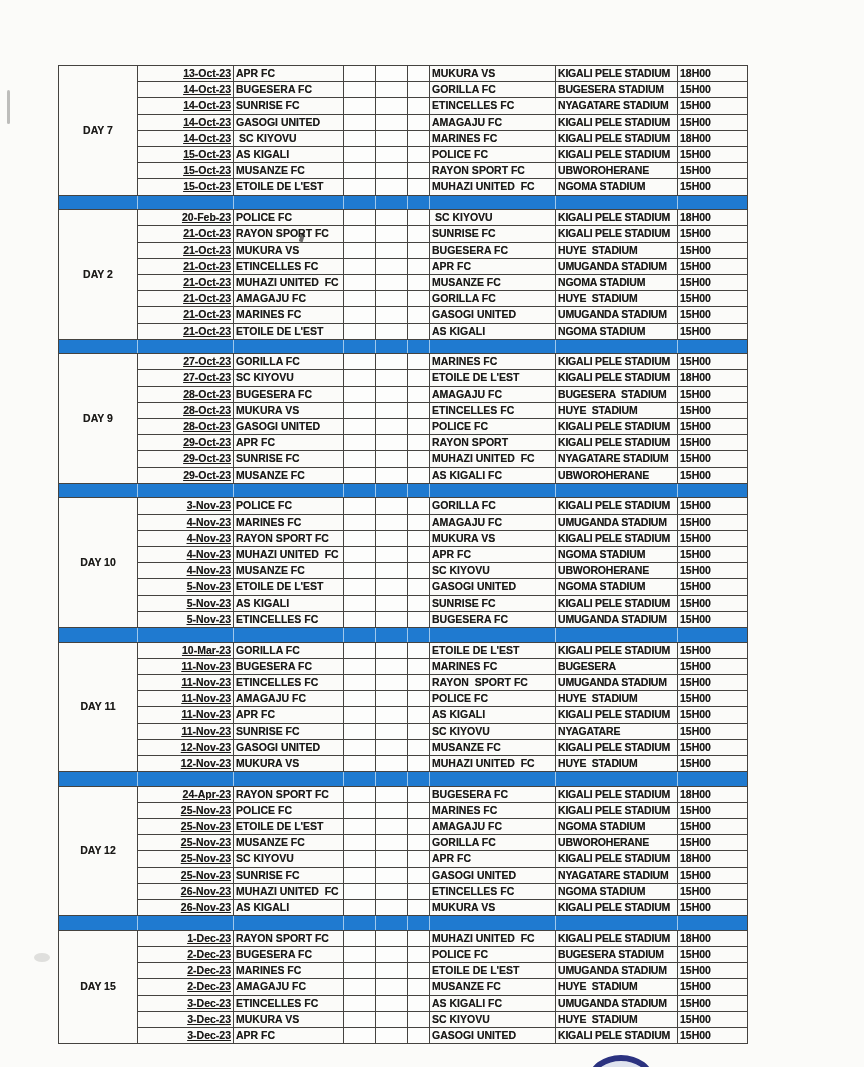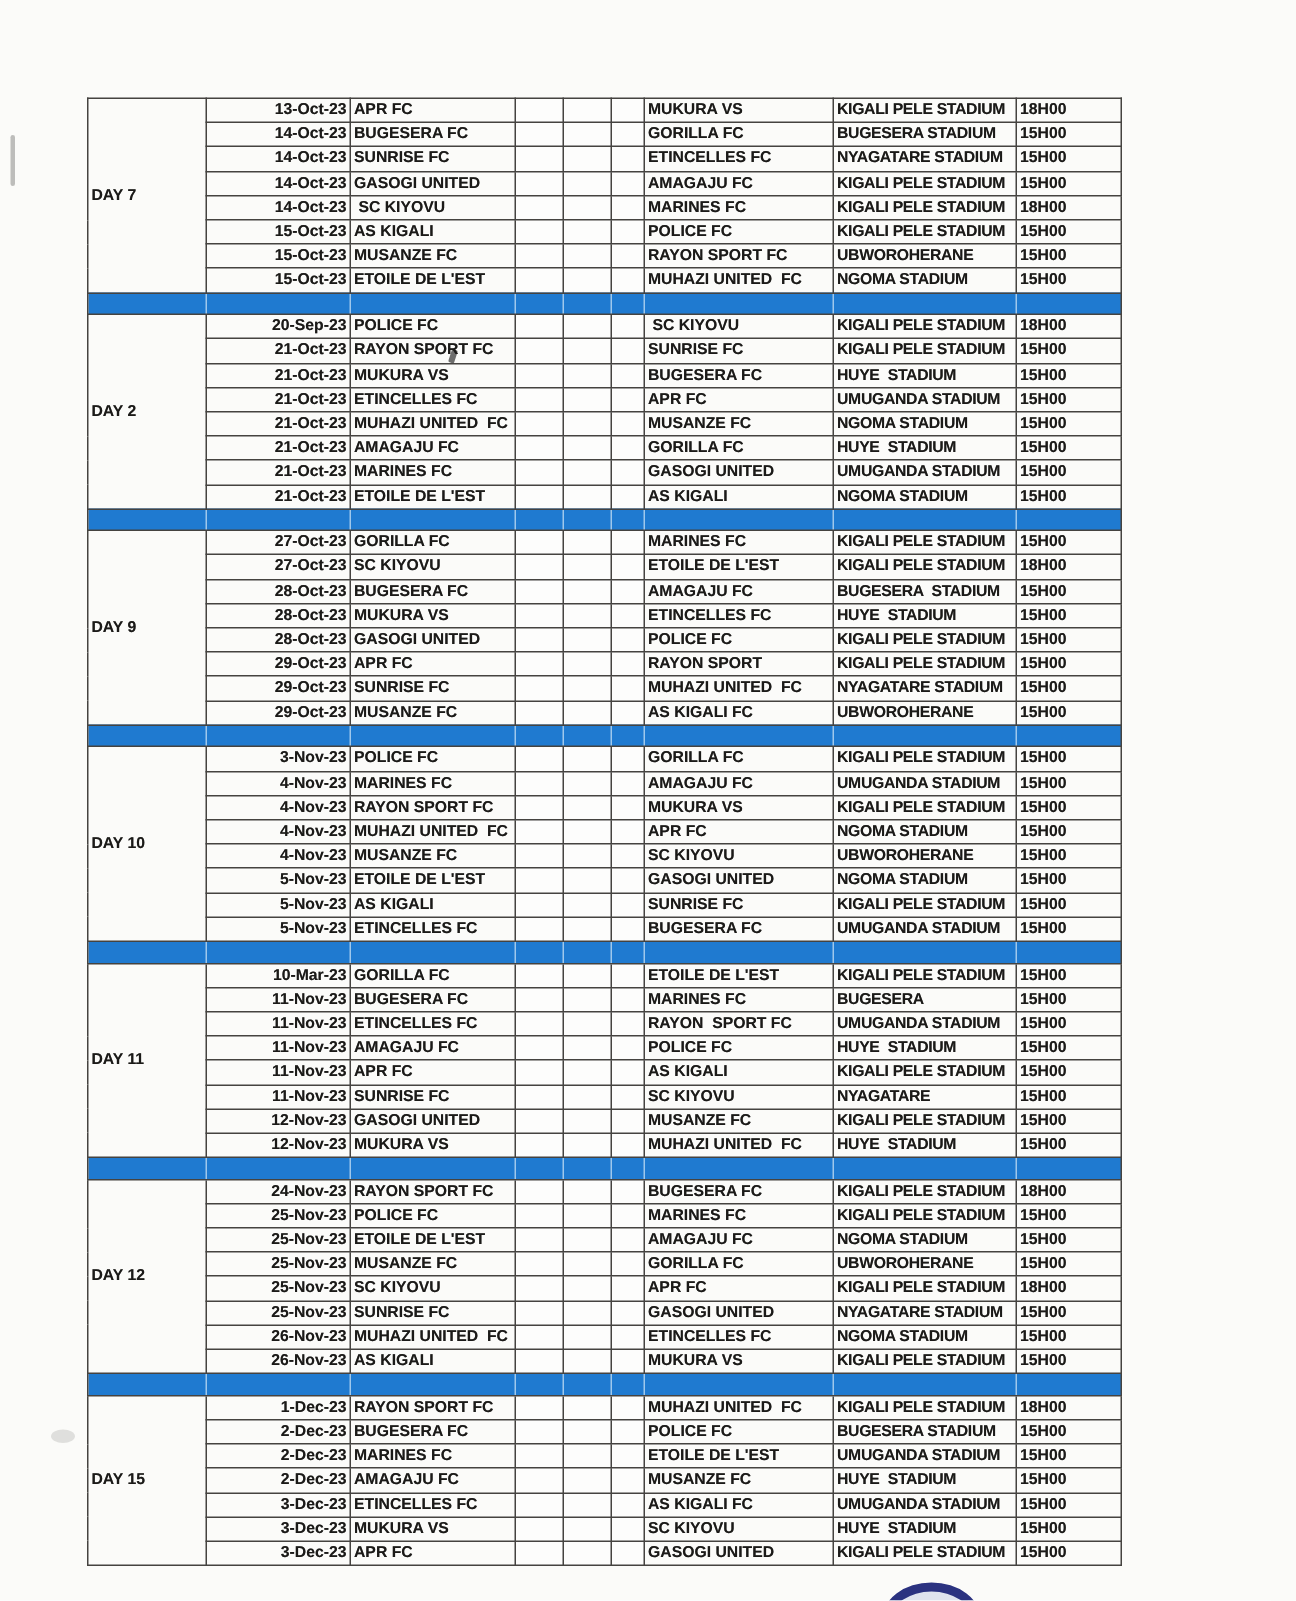--- a/index.html
+++ b/index.html
@@ -26,26 +26,26 @@
     padding:0 2px;
     white-space:pre;
     overflow:visible;
     vertical-align:middle;
     text-shadow:0 0 0.3px rgba(20,20,20,.55);
   }
   td.day-cell{
     border:none;
     border-left:1px solid var(--grid,#454340);
     vertical-align:top;
-    text-align:left;
+    text-align:center;
     padding-top:2px;
     font-size:11px;
     background:transparent;
   }
-  td.date-cell{text-align:right;padding-right:4px;}
+  td.date-cell{text-align:right;padding-right:4px;text-decoration:underline;}
   td.home-cell,td.away-cell,td.stadium-cell,td.time-cell{text-align:left;padding-left:3px;}
   td.stadium-cell{letter-spacing:-0.2px;}
   td.score-cell{background:#fdfdfc;}
   tr.sep-row td{
     height:13.5px;line-height:13.5px;
     background:var(--sep-blue,#1f7ad0);
     border-top:1px solid var(--grid,#454340);
     border-bottom:1px solid var(--grid,#454340);
     border-left:1px solid #9fc8ec;
     border-right:1px solid #9fc8ec;
@@ -180,21 +180,21 @@
           <td class="sep-home"></td>
           <td class="sep-s1"></td>
           <td class="sep-s2"></td>
           <td class="sep-s3"></td>
           <td class="sep-away"></td>
           <td class="sep-stadium"></td>
           <td class="sep-time"></td>
         </tr>
         <tr class="match-row">
           <td class="day-cell" rowspan="8">DAY 2</td>
-          <td class="date-cell">20-Sep-23</td>
+          <td class="date-cell">20-Feb-23</td>
           <td class="home-cell">POLICE FC</td>
           <td class="score-cell"></td>
           <td class="score-cell"></td>
           <td class="score-cell"></td>
           <td class="away-cell"> SC KIYOVU</td>
           <td class="stadium-cell">KIGALI PELE STADIUM</td>
           <td class="time-cell">18H00</td>
         </tr>
         <tr class="match-row">
           <td class="date-cell">21-Oct-23</td>
@@ -548,21 +548,21 @@
           <td class="sep-home"></td>
           <td class="sep-s1"></td>
           <td class="sep-s2"></td>
           <td class="sep-s3"></td>
           <td class="sep-away"></td>
           <td class="sep-stadium"></td>
           <td class="sep-time"></td>
         </tr>
         <tr class="match-row">
           <td class="day-cell" rowspan="8">DAY 12</td>
-          <td class="date-cell">24-Nov-23</td>
+          <td class="date-cell">24-Apr-23</td>
           <td class="home-cell">RAYON SPORT FC</td>
           <td class="score-cell"></td>
           <td class="score-cell"></td>
           <td class="score-cell"></td>
           <td class="away-cell">BUGESERA FC</td>
           <td class="stadium-cell">KIGALI PELE STADIUM</td>
           <td class="time-cell">18H00</td>
         </tr>
         <tr class="match-row">
           <td class="date-cell">25-Nov-23</td>

